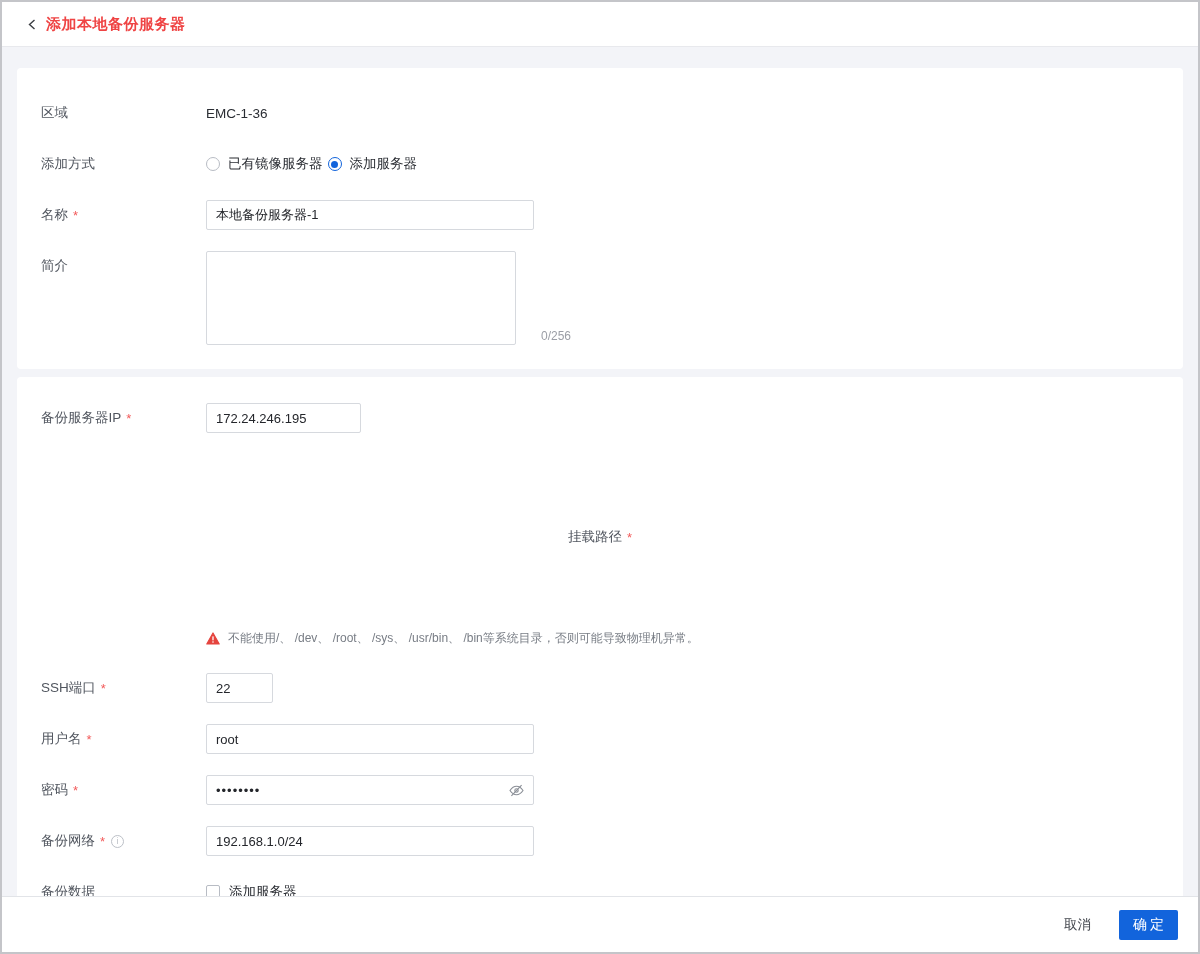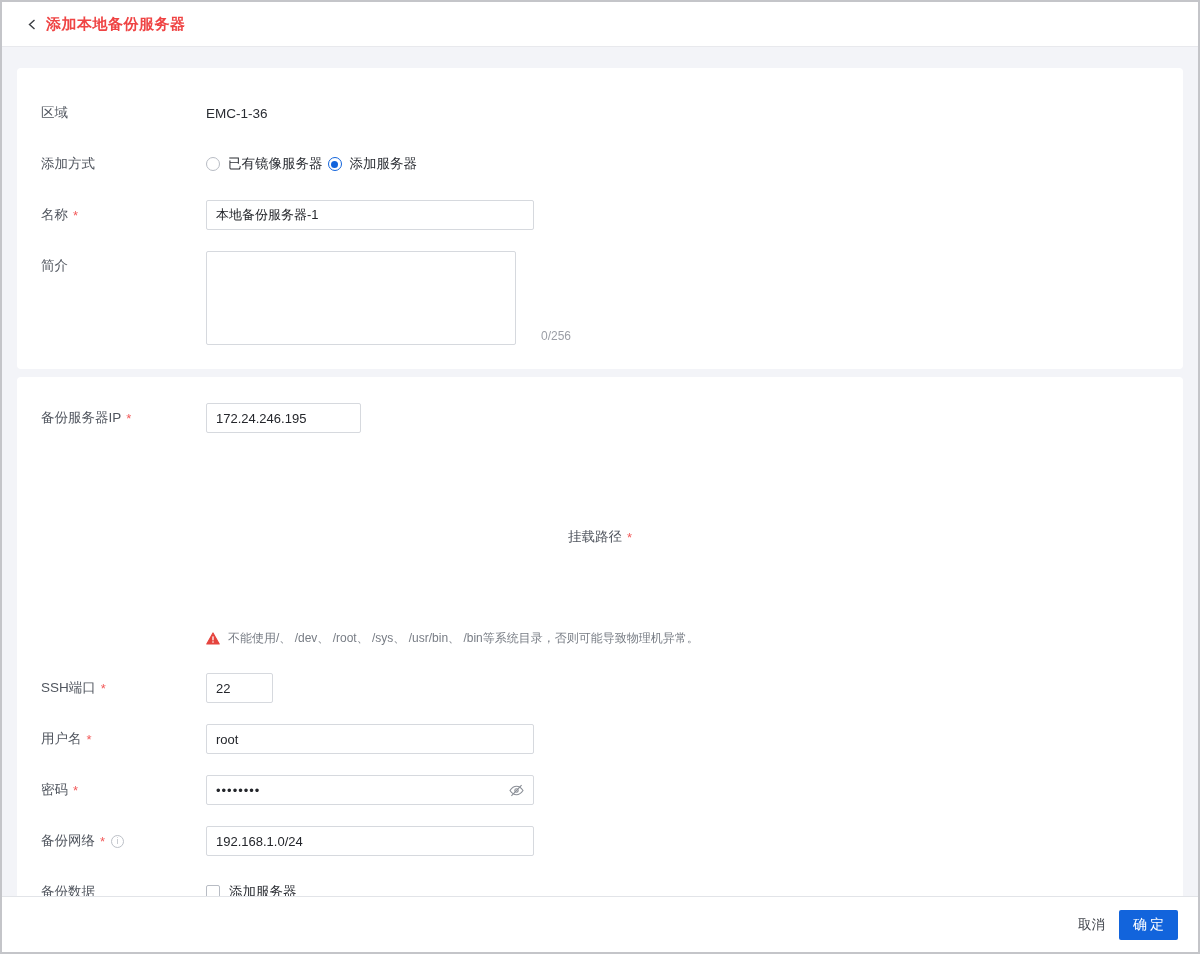--- a/index.html
+++ b/index.html
@@ -79,21 +79,21 @@
   
   .checkbox-row { display:flex; align-items:center; }
   .checkbox-box {
     width:14px; height:14px; border:1px solid #b8bcc4; border-radius:2px; background:#fff;
     margin-right:9px; flex:0 0 auto; cursor:pointer;
   }
   .checkbox-label { font-size:13.5px; color:#2a2d33; }
   
   .footer-bar {
     flex:0 0 auto; height:56px; background:#fff; border-top:1px solid #e2e4e8;
-    display:flex; align-items:center; justify-content:flex-end; padding:0 20px; gap:12px;
+    display:flex; align-items:center; justify-content:flex-end; padding:0 20px; gap:26px;
   }
   .btn-cancel {
     background:none; border:none; font-size:13.5px; color:#43474e; cursor:pointer;
     font-family:"Liberation Sans", sans-serif; padding:6px 2px;
   }
   .btn-confirm {
     background:#1264dc; border:none; color:#fff; font-size:14px; letter-spacing:3px;
     padding:6px 11px 6px 14px; border-radius:2px; cursor:pointer;
     font-family:"Liberation Sans", sans-serif;
   }

